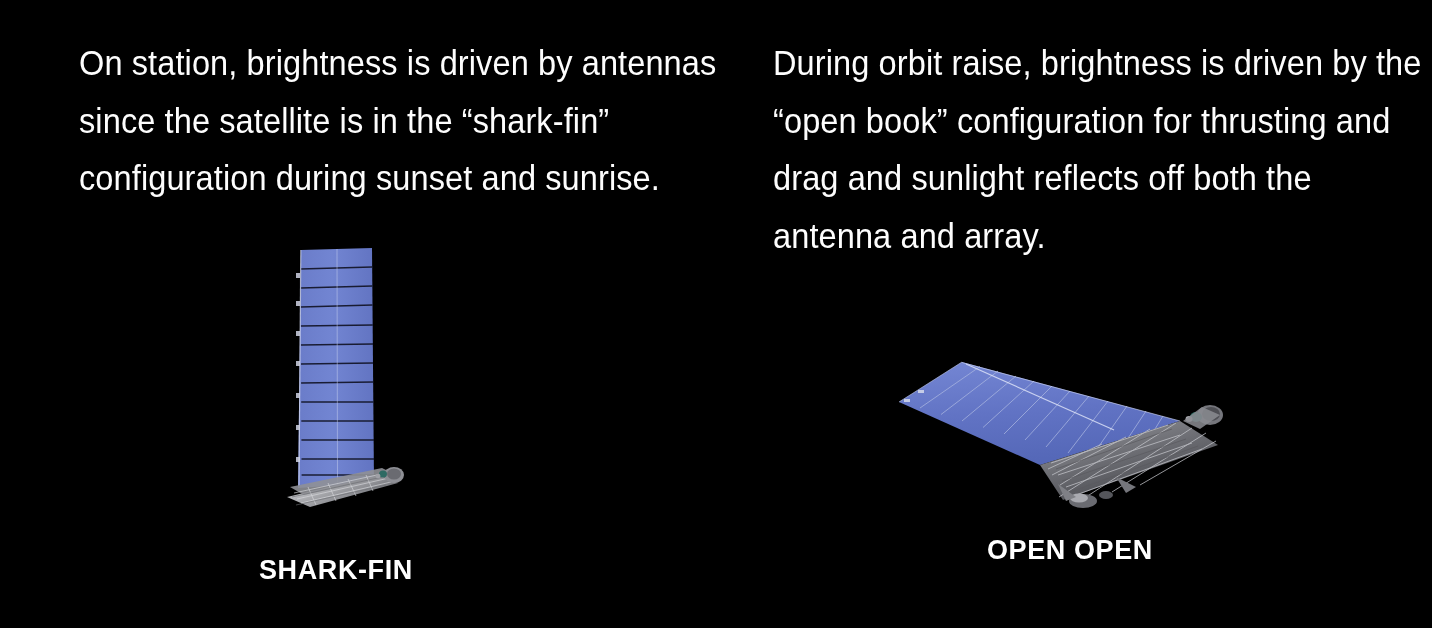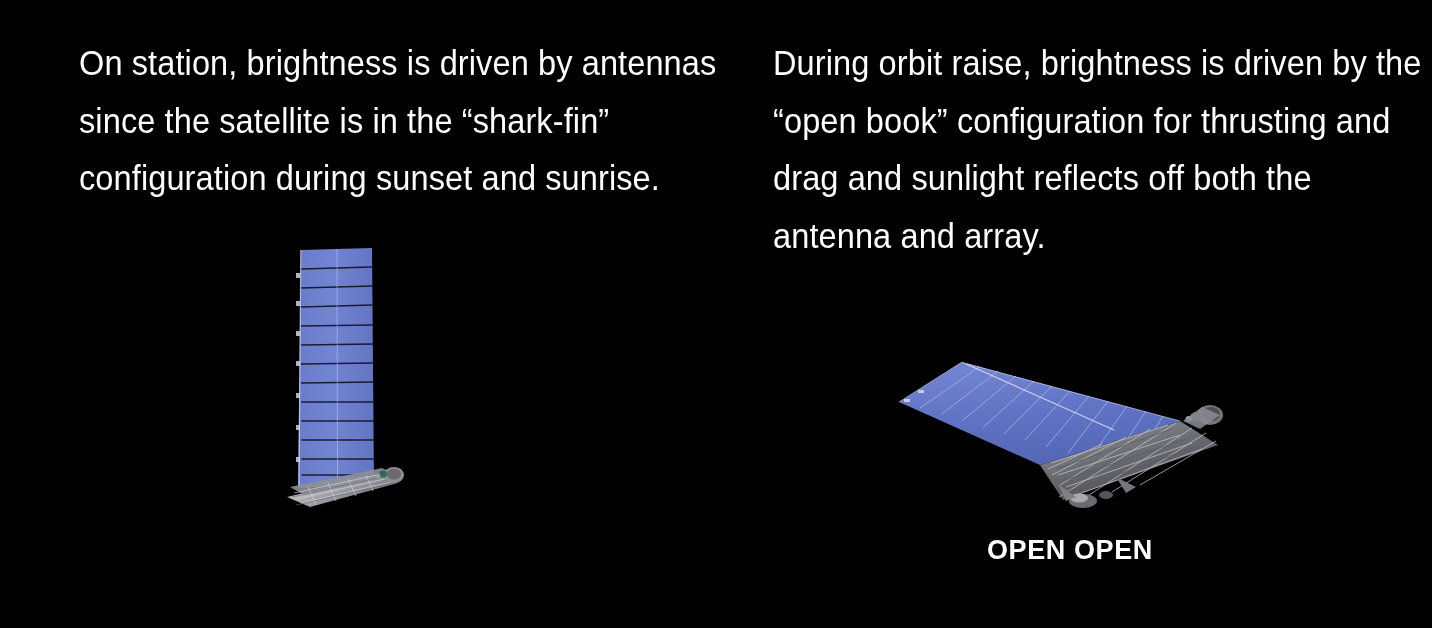--- a/index.html
+++ b/index.html
@@ -149,20 +149,21 @@
           <line x1="26" y1="270" x2="116" y2="250"></line>
         </g>
 
         <ellipse cx="124" cy="240" rx="10" ry="8" fill="#8e8f95"></ellipse>
         <ellipse cx="124" cy="239" rx="7" ry="5.5" fill="#6a6b71"></ellipse>
         <ellipse cx="113" cy="239" rx="4" ry="3.5" fill="#2e6a63"></ellipse>
         <ellipse cx="108" cy="241" rx="2.5" ry="2.2" fill="#9fa0a6"></ellipse>
       </g>
     </svg>
   </div>
+  <div class="fig-label shark">SHARK-FIN</div>
 
   <div class="figure fig-openbook">
     <svg viewBox="0 0 390 180" xmlns="http://www.w3.org/2000/svg">
       <defs>
         <linearGradient id="bookPanel" x1="0" y1="0" x2="0.2" y2="1">
           <stop offset="0%" stop-color="#7587d4"></stop>
           <stop offset="55%" stop-color="#6173c4"></stop>
           <stop offset="100%" stop-color="#5568b8"></stop>
         </linearGradient>
         <linearGradient id="bookBus" x1="0" y1="0" x2="0.6" y2="1">

